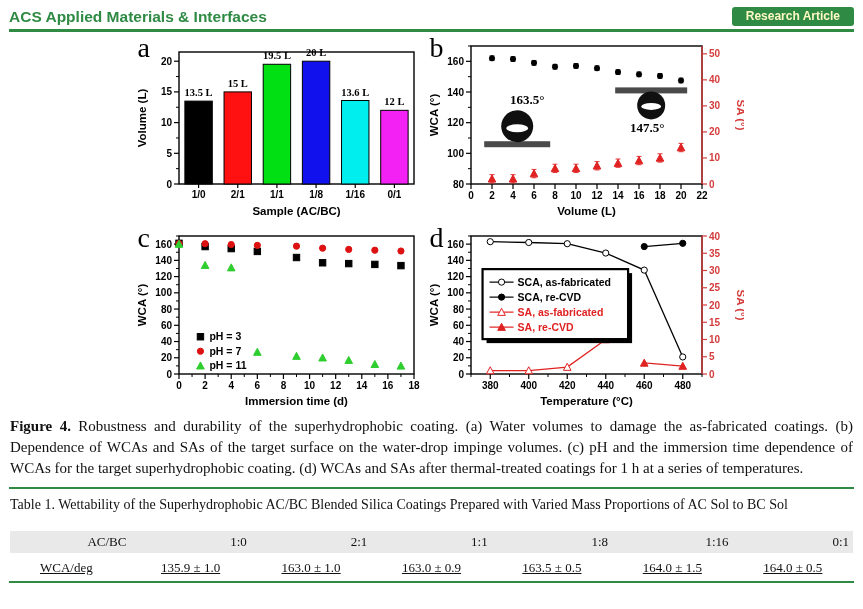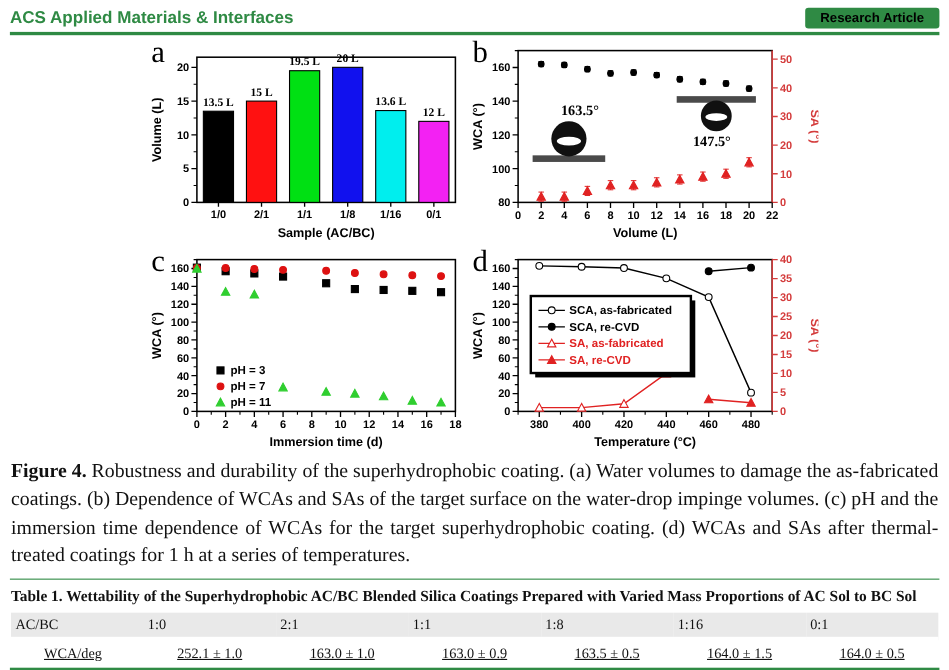--- a/index.html
+++ b/index.html
@@ -1,35 +1,35 @@
 <!DOCTYPE html>
 <html><head>
 <meta charset="utf-8">
 <style>
   html,body{margin:0;padding:0;background:#fff;}
   .page{position:relative;width:863px;height:609px;background:#ffffff;overflow:hidden;
         font-family:"Liberation Serif",serif;color:#111;}
   .hdr{display:flex;justify-content:space-between;align-items:center;padding:7px 9px 3px 9px;}
   .journal{font-family:"Liberation Sans",sans-serif;font-weight:bold;font-size:15.5px;color:#2f8a44;}
-  .badge{font-family:"Liberation Sans",sans-serif;font-weight:bold;font-size:12px;color:#000000;
+  .badge{font-family:"Liberation Sans",sans-serif;font-weight:bold;font-size:12px;color:#fef9c3;
          background:#2f8a44;padding:2px 14px 3px 14px;border-radius:3px;}
   .rule{height:2.5px;background:#2f8a44;margin:0 9px;}
   .rule.thin{height:1.6px;margin-top:8px;}
   .figgrid{display:grid;grid-template-columns:306px 318px;column-gap:0;row-gap:4px;
            width:624px;margin:4px auto 0 auto;}
   .panel{position:relative;}
   .panel svg{display:block;}
   .col1 svg{margin-left:14px;}
   .pletter{position:absolute;top:-4px;font-family:"Liberation Serif",serif;font-size:28px;color:#000;}
   .col1 .pletter{left:18px;}
   .col2 .pletter{left:4px;}
-  .caption{margin:4px 10px 0 10px;font-size:18px;line-height:1.42;text-align:justify;}
-  .tbl-title{margin:7px 10px 4px 10px;font-size:14px;font-weight:bold;line-height:1.35;}
+  .caption{margin:4px 10px 0 10px;font-size:15px;line-height:1.42;text-align:justify;}
+  .tbl-title{margin:7px 10px 16px 10px;font-size:14px;font-weight:normal;line-height:1.35;}
   table{width:843px;margin:2px 10px 0 10px;border-collapse:collapse;table-layout:fixed;font-size:13px;}
-  thead th{background:#e9e9e9;font-weight:normal;padding:3px 4px;text-align:left;border-bottom:5px solid #fff;}
+  thead th{background:#e9e9e9;font-weight:normal;padding:3px 4px;text-align:right;border-bottom:5px solid #fff;}
   tbody td{padding:2px 4px;text-align:center;text-decoration:underline;}
   tbody td.rowlabel{text-align:left;padding-left:30px;}
   .rule.bottom{margin-top:3px;}
 </style>
 </head>
 <body>
 
 <div class="page">
 
   <div class="hdr">
@@ -453,21 +453,21 @@
         <th>2:1</th>
         <th>1:1</th>
         <th>1:8</th>
         <th>1:16</th>
         <th>0:1</th>
       </tr>
     </thead>
     <tbody>
       <tr>
         <td class="rowlabel">WCA/deg</td>
-        <td>252.1 ± 1.0</td>
+        <td>135.9 ± 1.0</td>
         <td>163.0 ± 1.0</td>
         <td>163.0 ± 0.9</td>
         <td>163.5 ± 0.5</td>
         <td>164.0 ± 1.5</td>
         <td>164.0 ± 0.5</td>
       </tr>
     </tbody>
   </table>
 
   <div class="rule bottom"></div>

